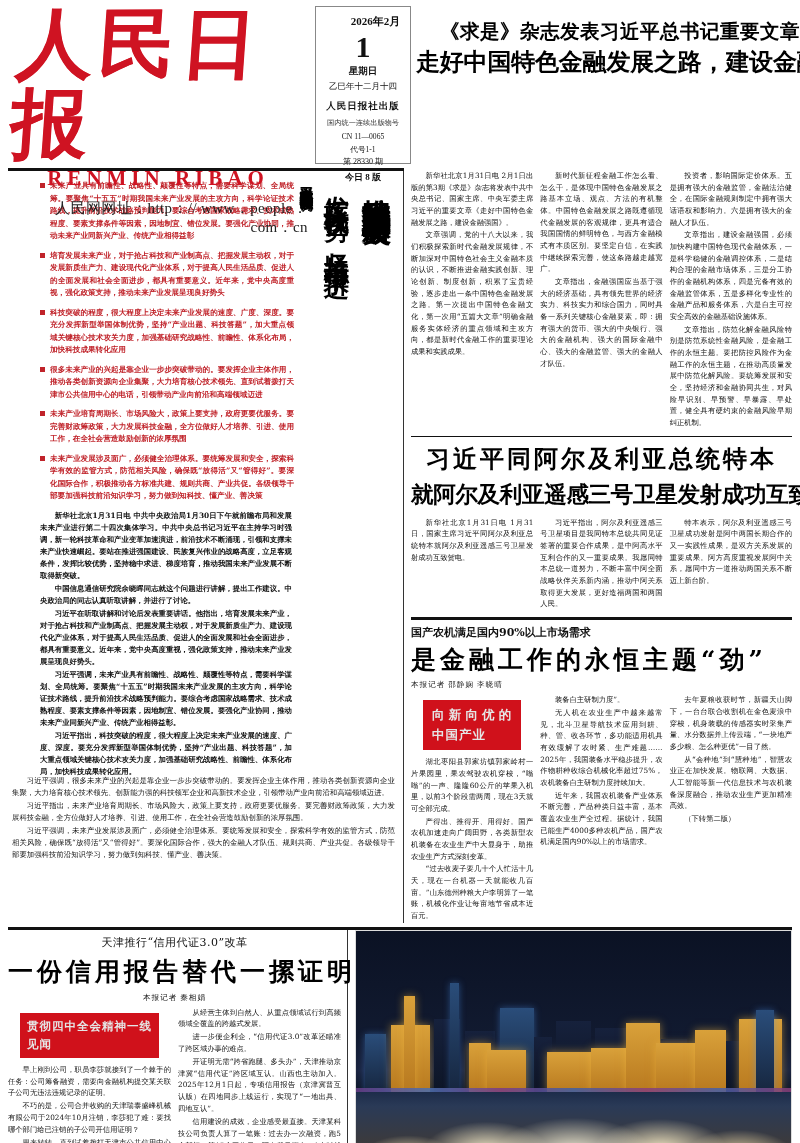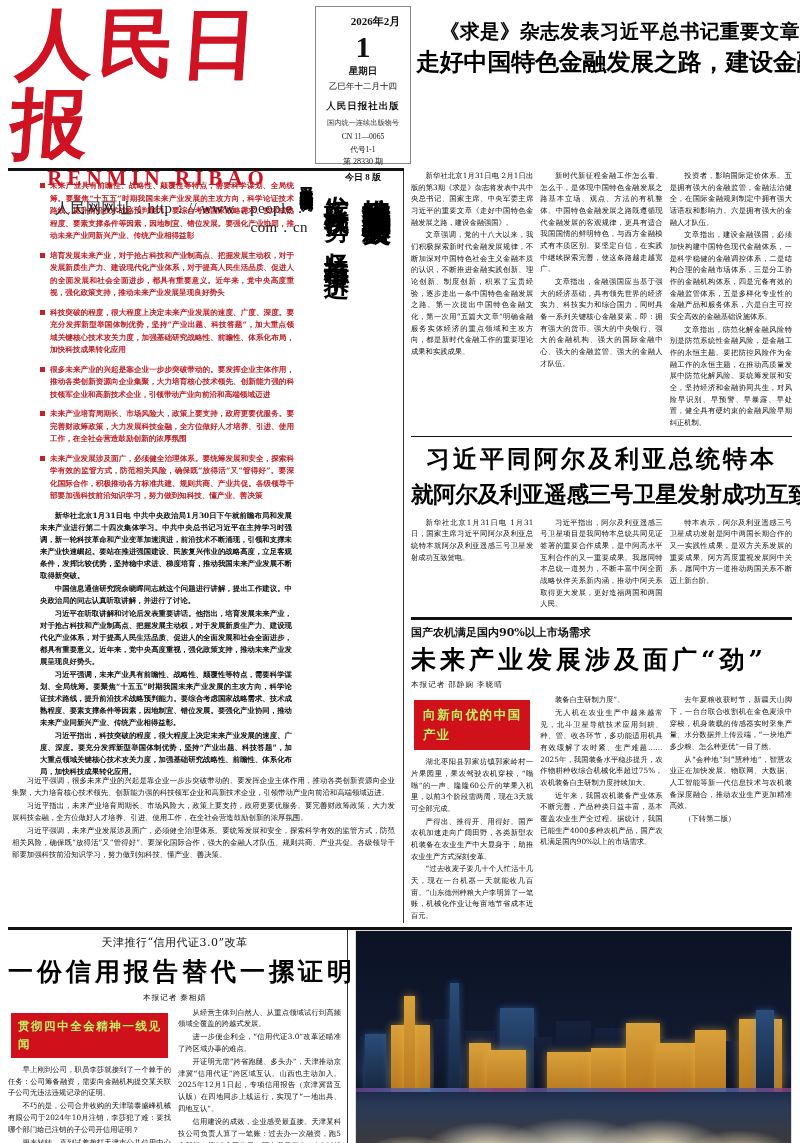--- a/index.html
+++ b/index.html
@@ -127,24 +127,24 @@
 
   .hl3-wrap { text-align:left; padding:5px 0 2px; }
   .hl3-kick { font-size:11px; font-weight:700; font-family:"DejaVu Serif",serif; color:#111; }
   .hl3-main {
     font-family:"DejaVu Serif", serif; font-size:25px; font-weight:700;
     letter-spacing:4px; color:#000; margin-top:3px; white-space:nowrap;
   }
   .hl3-by { font-size:7.6px; margin-top:4px; letter-spacing:1px; color:#222; }
 
   .red-tag {
-    display:inline-block; background:#d0111b; color:#bef264;
+    display:inline-block; background:#d0111b; color:#e5e5e5;
     font-family:"DejaVu Sans", sans-serif; font-weight:700;
     font-size:12.5px; padding:5px 9px; letter-spacing:1px;
-    margin:6px 3px 6px;
+    margin:6px 12px 6px;
   }
 
   
   .bottom { display:flex; width:784px; }
   .bl { width:340px; padding-right:6px; border-right:1px solid #333; }
   .br { width:444px; padding-left:7px; }
 
   .bl-kick { text-align:center; font-size:11px; font-weight:400;
              font-family:"DejaVu Serif",serif; padding-top:5px; letter-spacing:.5px;}
   .bl-main {
@@ -236,21 +236,21 @@
           <div class="bullet">
             <span class="sq"></span>
             <span class="tx">培育发展未来产业，对于抢占科技和产业制高点、把握发展主动权，对于发展新质生产力、建设现代化产业体系，对于提高人民生活品质、促进人的全面发展和社会全面进步，都具有重要意义。近年来，党中央高度重视，强化政策支持，推动未来产业发展呈现良好势头</span>
           </div>
           <div class="bullet">
             <span class="sq"></span>
             <span class="tx">科技突破的程度，很大程度上决定未来产业发展的速度、广度、深度。要充分发挥新型举国体制优势，坚持“产业出题、科技答题”，加大重点领域关键核心技术攻关力度，加强基础研究战略性、前瞻性、体系化布局，加快科技成果转化应用</span>
           </div>
           <div class="bullet">
             <span class="sq"></span>
-            <span class="tx">很多未来产业的兴起是靠企业一步步突破带动的。要发挥企业主体作用，推动各类创新资源向企业集聚，大力培育核心技术领先、创新能力强的科技领军企业和高新技术企业，引领带动产业向前沿和高端领域迈进</span>
+            <span class="tx">很多未来产业的兴起是靠企业一步步突破带动的。要发挥企业主体作用，推动各类创新资源向企业集聚，大力培育核心技术领先、直到试着拨打天津市公共信用中心的电话，引领带动产业向前沿和高端领域迈进</span>
           </div>
           <div class="bullet">
             <span class="sq"></span>
             <span class="tx">未来产业培育周期长、市场风险大，政策上要支持，政府更要优服务。要完善财政筹政策，大力发展科技金融，全方位做好人才培养、引进、使用工作，在全社会营造鼓励创新的浓厚氛围</span>
           </div>
           <div class="bullet">
             <span class="sq"></span>
             <span class="tx">未来产业发展涉及面广，必须健全治理体系。要统筹发展和安全，探索科学有效的监管方式，防范相关风险，确保既“放得活”又“管得好”。要深化国际合作，积极推动各方标准共建、规则共商、产业共促。各级领导干部要加强科技前沿知识学习，努力做到知科技、懂产业、善决策</span>
           </div>
 
@@ -305,21 +305,21 @@
         </div>
         <div class="art-col">
           <p>特本表示，阿尔及利亚遥感三号卫星成功发射是阿中两国长期合作的又一实践性成果，是双方关系发展的重要成果。阿方高度重视发展阿中关系，愿同中方一道推动两国关系不断迈上新台阶。</p>
         </div>
       </div>
 
       <div class="rule-thick" style="margin-top:6px;"></div>
 
       <div class="hl3-wrap">
         <div class="hl3-kick">国产农机满足国内90%以上市场需求</div>
-        <div class="hl3-main">未来产业发展涉及面广“劲”</div>
+        <div class="hl3-main">是金融工作的永恒主题“劲”</div>
         <div class="hl3-by">本报记者  邵静娴  李晓晴</div>
       </div>
 
       <div class="art-cols" style="margin-top:2px;">
         <div class="art-col">
           <div class="red-tag">向新向优的中国产业</div>
           <p>湖北枣阳县郭家坊镇郭家岭村一片果园里，果农驾驶农机穿梭，“嗡嗡”的一声、隆隆60公斤的苹果入机里，以前3个阶段需两周，现在3天就可全部完成。</p>
           <p>产得出、推得开、用得好。国产农机加速走向广阔田野，各类新型农机装备在农业生产中大显身手，助推农业生产方式深刻变革。</p>
           <p>“过去收麦子要几十个人忙活十几天，现在一台机器一天就能收几百亩。”山东德州种粮大户李明算了一笔账，机械化作业让每亩地节省成本近百元。</p>
         </div>

